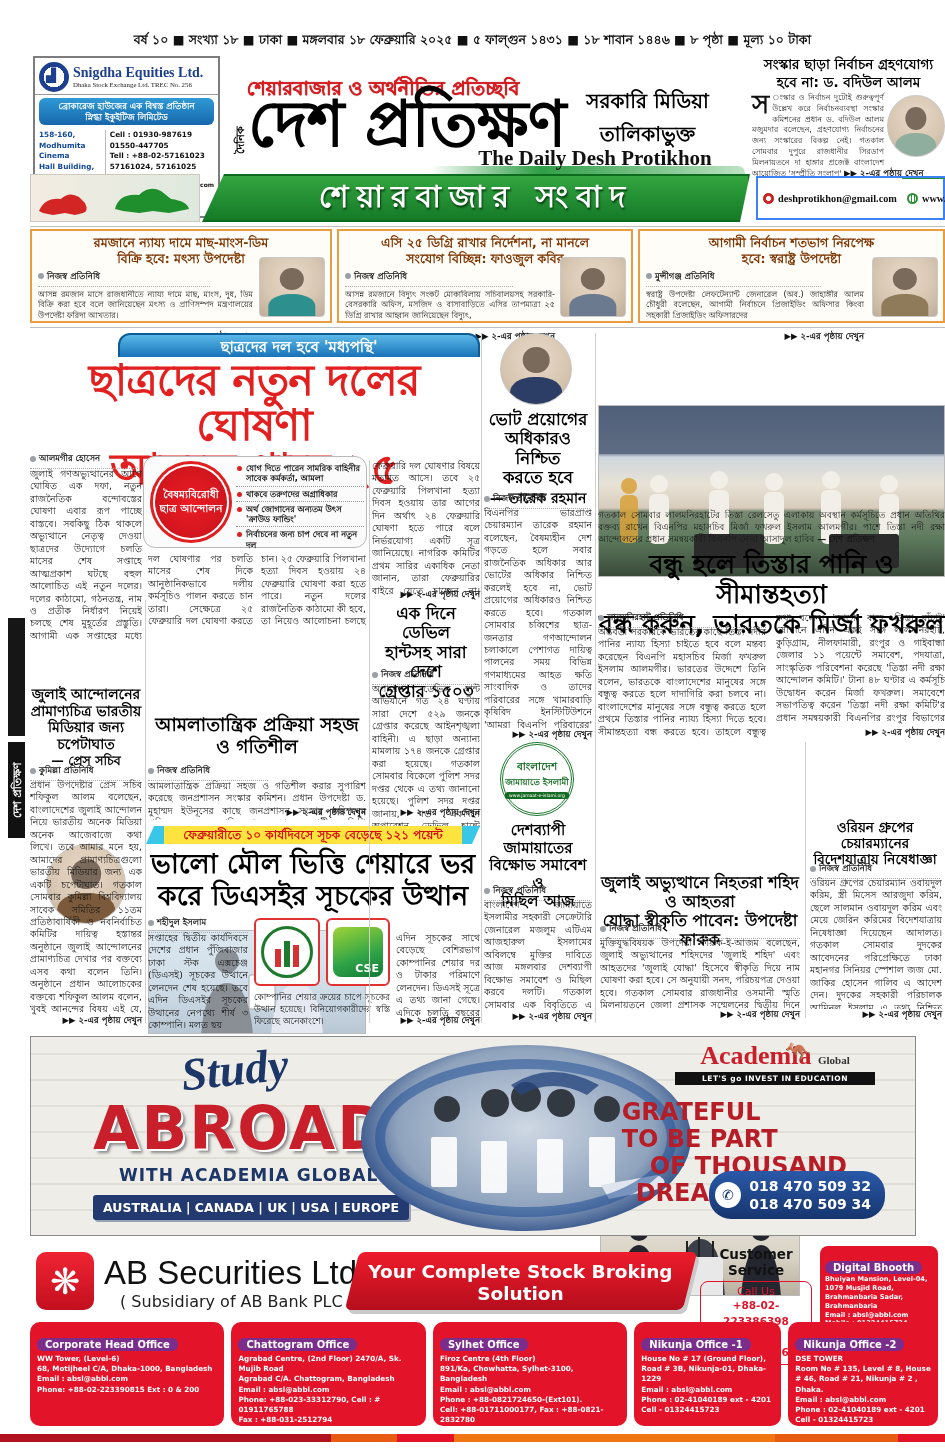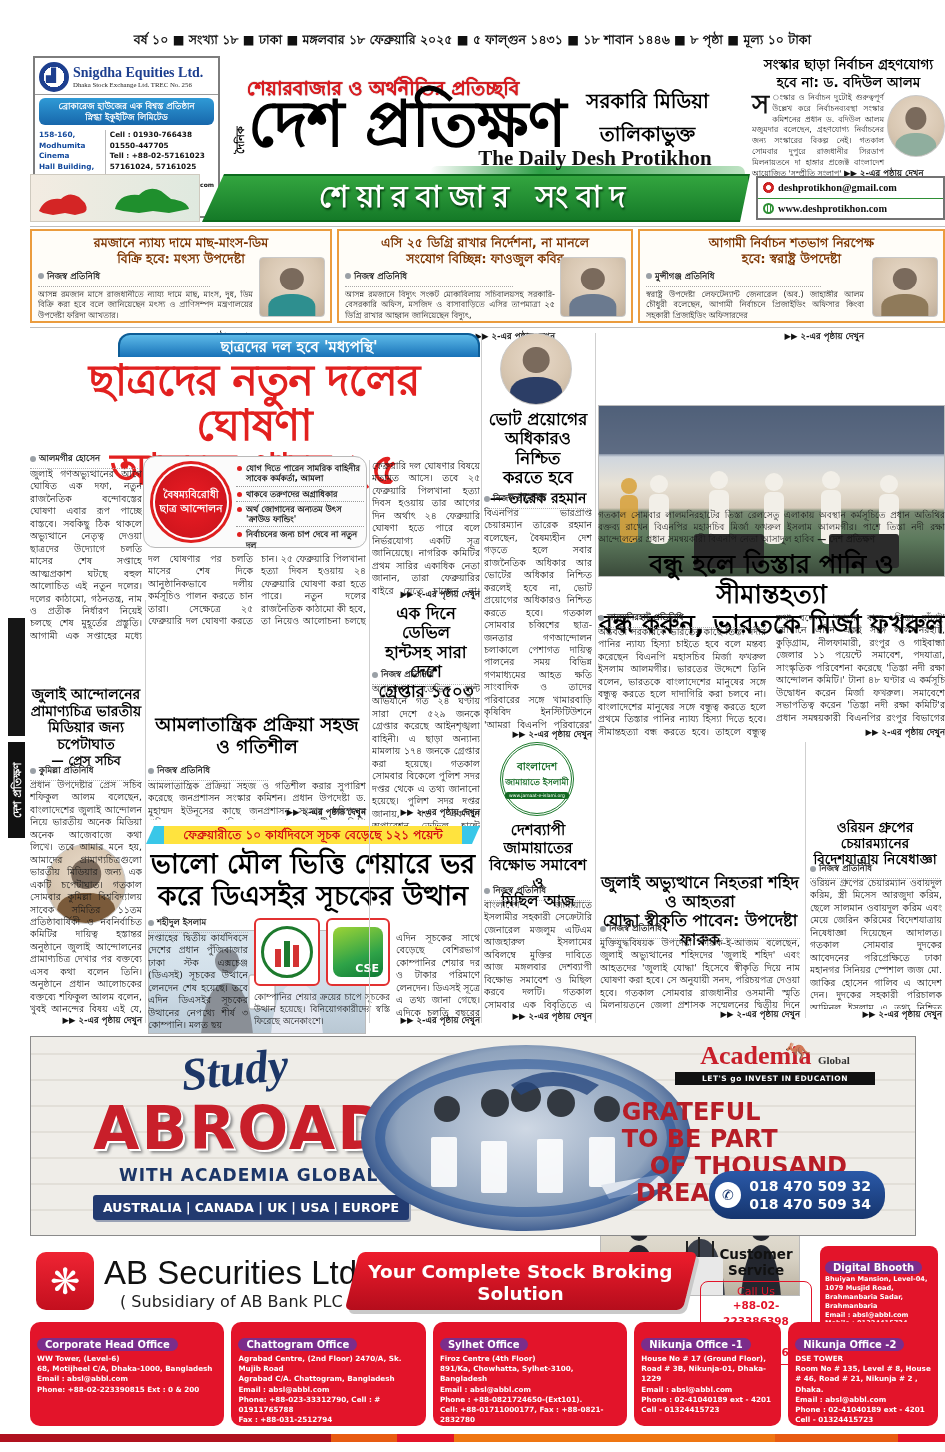--- a/index.html
+++ b/index.html
@@ -43,21 +43,21 @@
   .badiul { left:752px; top:56px; width:193px; height:116px; }
   .badiul .hl { font-size:13.5px; line-height:1.3; }
   .badiul-body { font-size:7.8px; line-height:1.38; text-align:justify; color:#222; margin-top:2px; }
   .badiul-photo { float:right; width:58px; height:62px; border-radius:50%; margin:2px 0 2px 3px; }
   .badiul-drop { float:left; font-size:26px; font-weight:bold; line-height:0.9; padding-right:3px; color:#111; }
 
   
   .bearbull { left:30px; top:174px; width:170px; height:48px; background:linear-gradient(90deg,#f3ece2,#dfe9df); border:1px solid #cfcabf; overflow:hidden; }
   .green-banner { left:202px; top:174px; width:548px; height:48px; background:linear-gradient(180deg,#33a53f,#157a28); clip-path:polygon(22px 0, 100% 0, calc(100% - 10px) 100%, 0 100%); display:flex; align-items:center; justify-content:center; border:2px solid #0d6b1e; }
   .green-banner span { color:#fff; font-size:30px; font-weight:900; letter-spacing:8px; text-shadow:1px 2px 2px #063d10; }
-  .contact-box { left:756px; top:176px; width:189px; height:44px; border:2px solid #737373; background:#fff; display:flex; flex-direction:column; }
+  .contact-box { left:756px; top:176px; width:189px; height:44px; border:2px solid #3b82f6; background:#fff; display:flex; flex-direction:row; }
   .contact-row { flex:1; display:flex; align-items:center; gap:4px; padding:0 5px; font-size:10.3px; font-weight:bold; color:#111; font-family:"Liberation Serif", serif; }
   .contact-row + .contact-row { border-top:1.5px solid #2e8f35; }
   .cicon { width:11px; height:11px; border-radius:50%; flex:0 0 auto; display:inline-block; }
   .cicon.mail { background:radial-gradient(circle,#fff 35%,#d42a2a 36%); border:1px solid #b00; }
   .cicon.globe { border:2px solid #2e8f35; background:repeating-linear-gradient(90deg,#fff 0 2px,#2e8f35 2px 3px); }
 
   
   .tbox { top:229px; height:94px; border:2px solid #eb9c3e; background:#fffdf8; padding:4px 6px; }
   .tbox .hl { font-size:12.5px; color:#7e3500; line-height:1.3; }
   .tbox .byline { margin-top:2px; width:60%; }
@@ -122,21 +122,21 @@
   .ab-cs .cst { font-size:13.5px; font-weight:bold; color:#111; }
   .ab-callbox { margin-top:3px; border:1.5px solid #e3142a; border-radius:8px; padding:3px 2px; }
   .ab-callbox .call { color:#e3142a; font-weight:normal; font-size:11px; }
   .ab-callbox .num { color:#e3142a; font-weight:bold; font-size:10.5px; line-height:1.5; }
   .booth { left:820px; top:1246px; width:118px; height:96px; background:#e3142a; border-radius:8px; padding:3px 5px; }
   .pill { background:#7b2d8b; color:#fff; font-weight:bold; font-size:10px; border-radius:9px; padding:1px 8px; display:inline-block;margin-top:12px; }
   .booth .bl { color:#fff; font-size:6.6px; font-weight:bold; line-height:1.35; }
   .offices { left:30px; top:1322px; width:908px; display:flex; gap:7px; }
   .office { background:#e3142a; border-radius:10px; padding:4px 7px 6px; height:104px; position:relative; color:#fff; }
   .office .ol { font-size:7.2px; font-weight:bold; line-height:1.42; }
-  .office .pill { margin-bottom:3px; }
+  .office .pill { margin-bottom:3px;border-radius:6px; }
   .o1{width:196px} .o2{width:196px} .o3{width:196px} .o4{width:148px} .o5{width:151px}
   .bottom-stripe { left:0; top:1434px; width:945px; height:8px; background:linear-gradient(90deg,#b0121f 0 35%,#e85b12 35% 42%,#e3142a 42% 48%,#ef7612 48% 82%,#e85b12 82% 95%,#e3142a 95% 100%); }
 
   .sep-line { background:#444; height:1px; }
   .colrule { width:1px; background:#cfcfcf; }
 </style>
 </head>
 <body>
 
 <div id="page">
@@ -158,21 +158,21 @@
       <div>স্নিগ্ধা ইকুইটিজ লিমিটেড</div>
     </div>
     <div class="snig-cols">
       <div class="snig-addr">
         <div>158-160, Modhumita Cinema</div>
           <div>Hall Building, Level #5</div>
         <div>Motijheel, Dhaka-1000</div>
           <div>Bangladesh.</div>
       </div>
       <div class="snig-cont">
-        <div>Cell : 01930-766438</div>
+        <div>Cell : 01930-987619</div>
           <div>01550-447705</div>
         <div>Tell : +88-02-57161023</div>
           <div>57161024, 57161025</div>
         <div style="font-size:6px">E-mail : snigdhaequitiesltd@gmail.com</div>
       </div>
     </div>
   </div>
 
   <div class="abs tagline">শেয়ারবাজার ও অর্থনীতির প্রতিচ্ছবি</div>
   <div class="abs listed">সরকারি মিডিয়া তালিকাভুক্ত</div>

